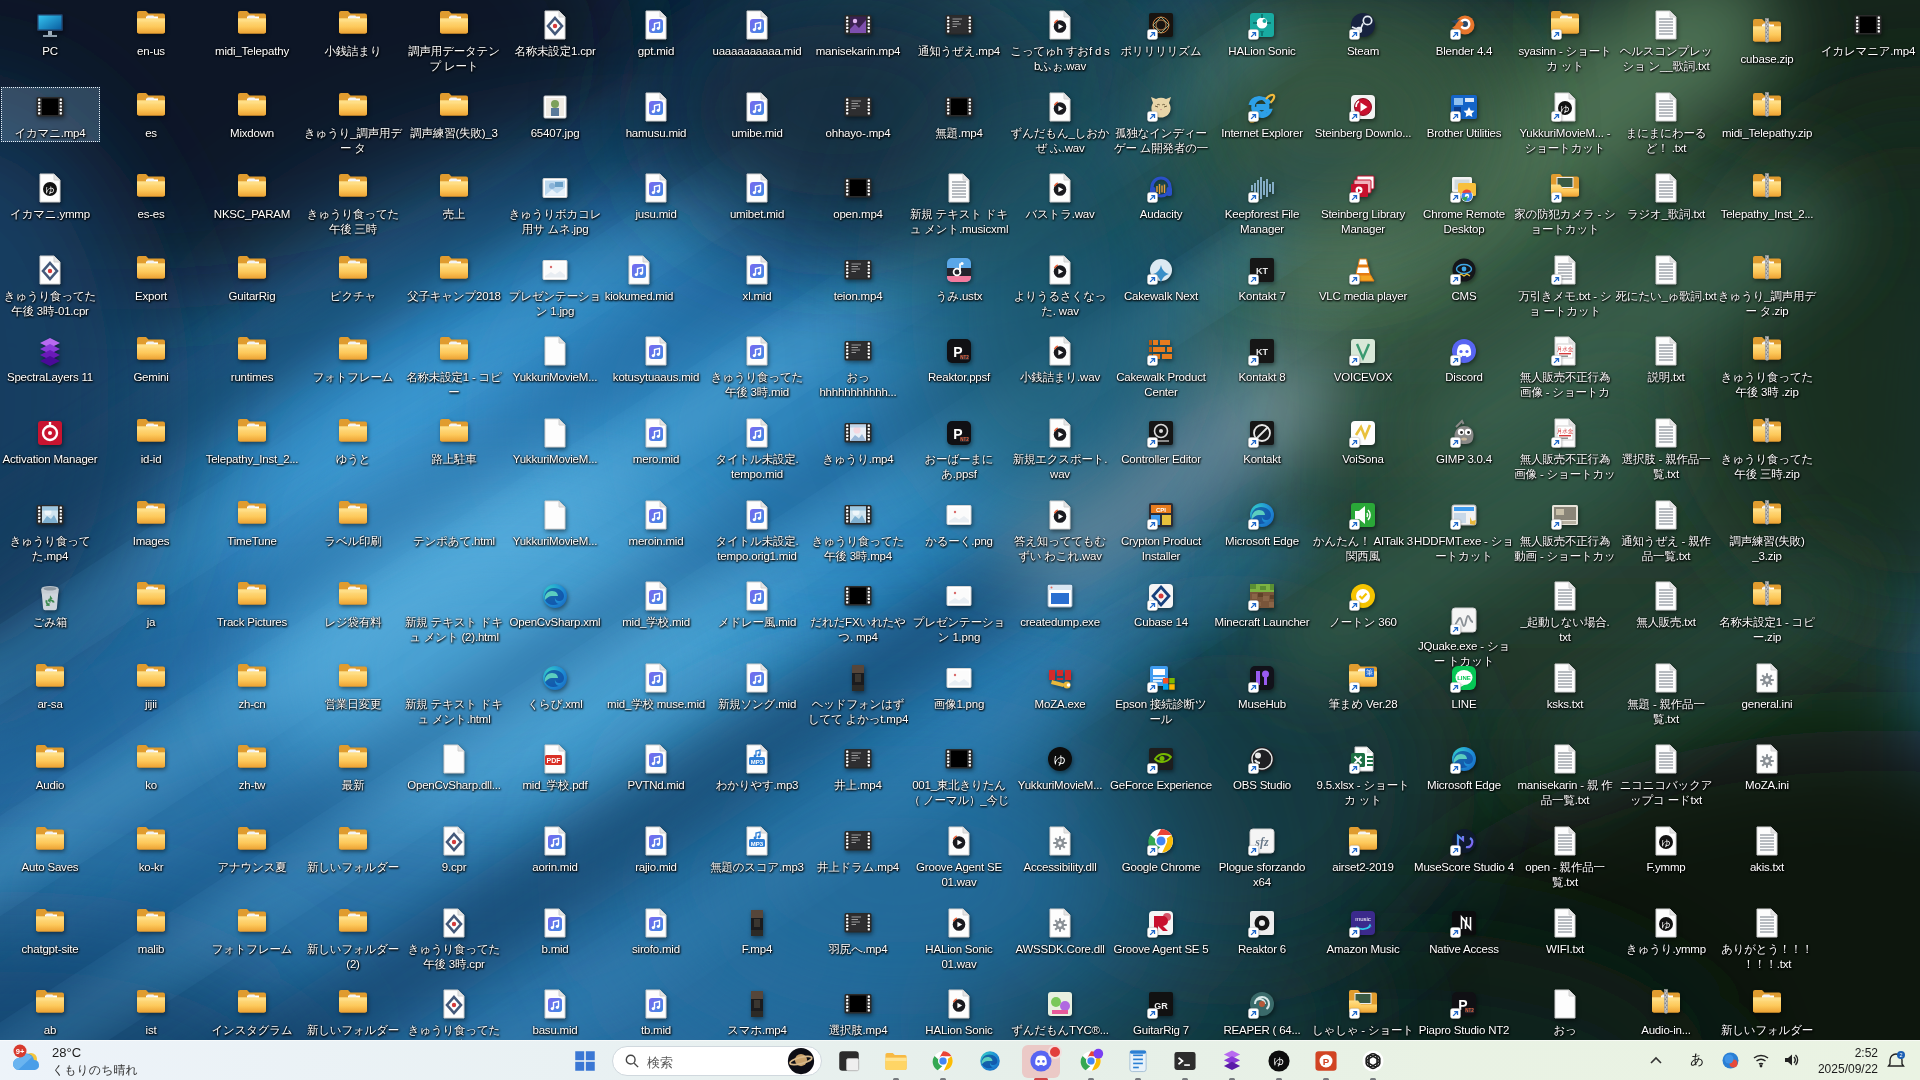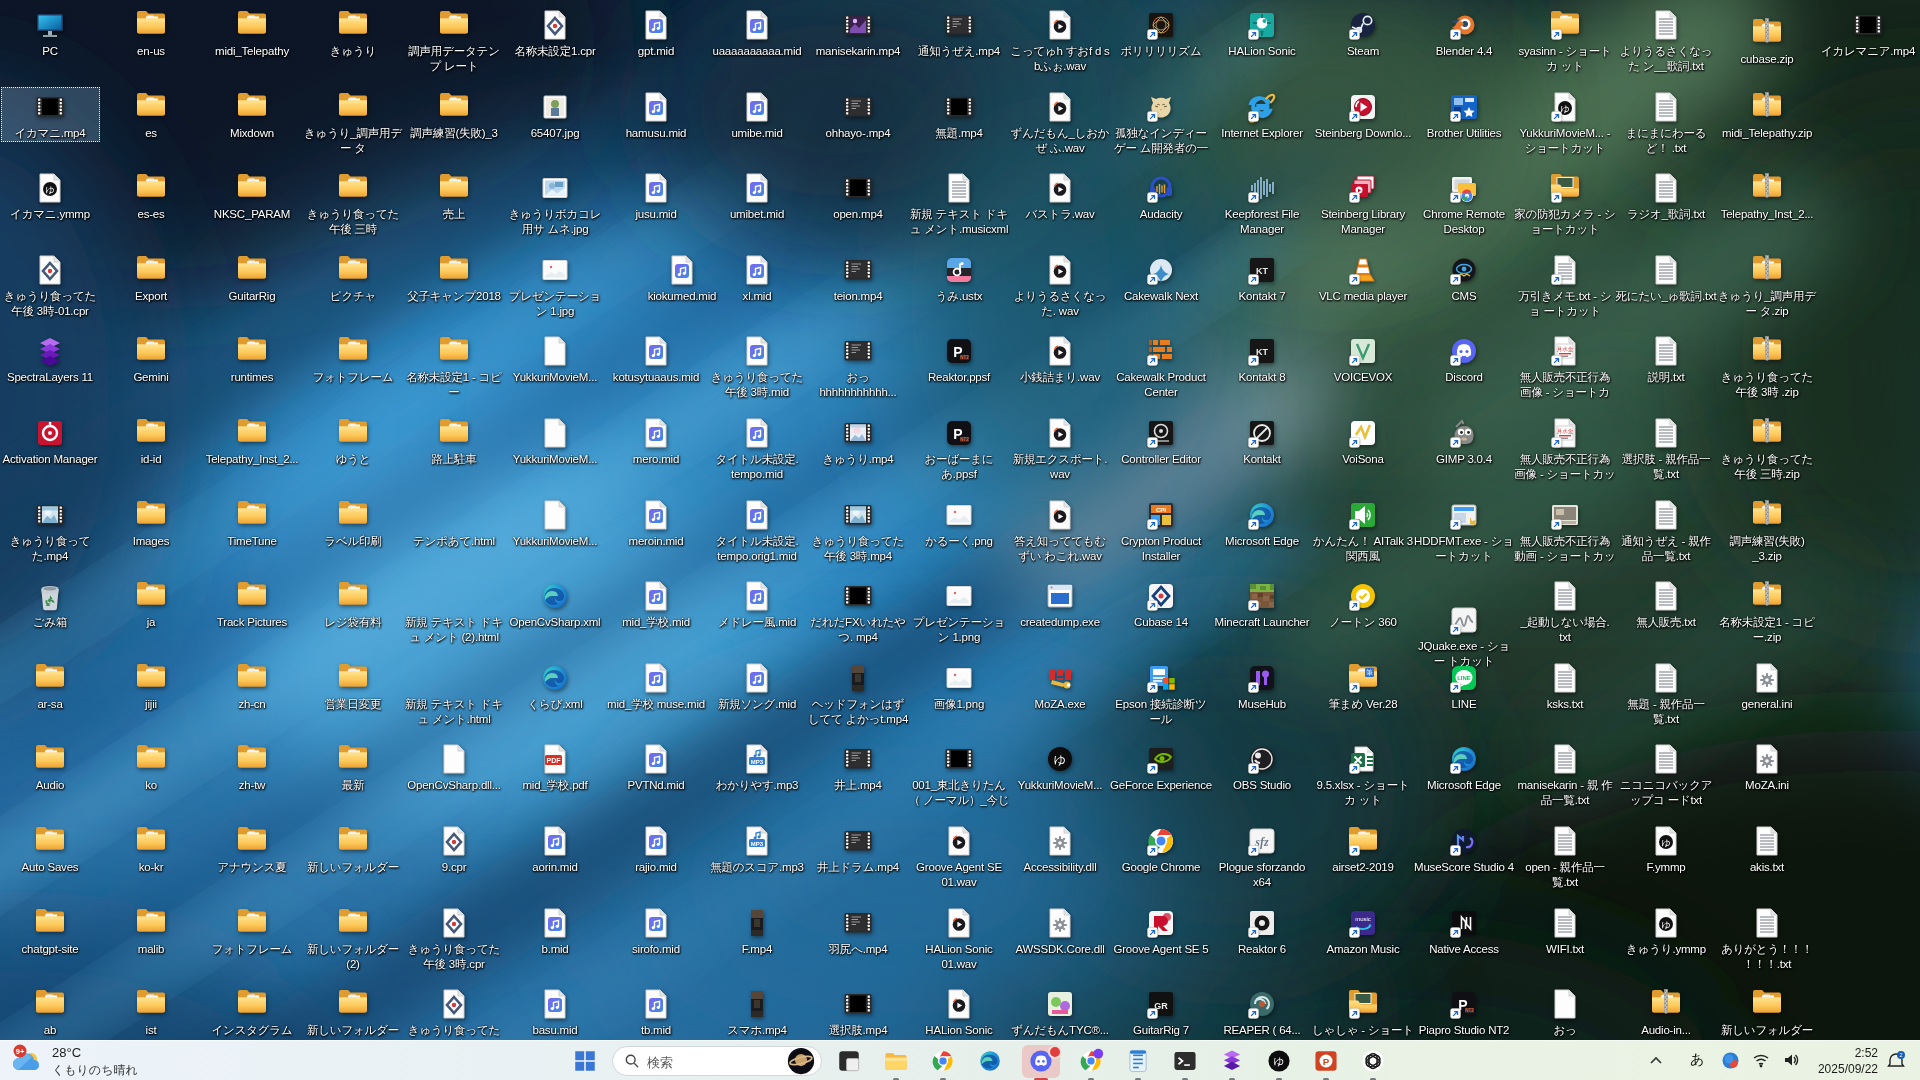--- a/index.html
+++ b/index.html
@@ -804,21 +804,21 @@
         </svg>
       </div>
       <div class="lb">midi_Telepathy</div>
     </div>
 <div class="ic" style="left:302px;top:9px">
       <div class="g">
         <svg>
           <use href="#folder"></use>
         </svg>
       </div>
-      <div class="lb">きゅうり</div>
+      <div class="lb">小銭詰まり</div>
     </div>
 <div class="ic" style="left:403px;top:9px">
       <div class="g">
         <svg>
           <use href="#folder"></use>
         </svg>
       </div>
       <div class="lb">調声用データテンプ レート</div>
     </div>
 <div class="ic" style="left:504px;top:9px">
@@ -938,21 +938,21 @@
         </div>
       </div>
       <div class="lb">syasinn - ショートカ ット</div>
     </div>
 <div class="ic" style="left:1615px;top:9px">
       <div class="g">
         <svg>
           <use href="#tx"></use>
         </svg>
       </div>
-      <div class="lb">よりうるさくなった ン__歌詞.txt</div>
+      <div class="lb">ヘルスコンプレッショ ン__歌詞.txt</div>
     </div>
 <div class="ic" style="left:1716px;top:17px">
       <div class="g">
         <svg>
           <use href="#folderzip"></use>
         </svg>
       </div>
       <div class="lb">cubase.zip</div>
     </div>
 <div class="ic" style="left:1817px;top:9px">
@@ -1352,21 +1352,21 @@
       <div class="lb">父子キャンプ2018</div>
     </div>
 <div class="ic" style="left:504px;top:254px">
       <div class="g">
         <svg>
           <use href="#img"></use>
         </svg>
       </div>
       <div class="lb">プレゼンテーション 1.jpg</div>
     </div>
-<div class="ic" style="left:631px;top:254px">
+<div class="ic" style="left:588px;top:254px">
       <div class="g">
         <svg>
           <use href="#mid"></use>
         </svg>
       </div>
       <div class="lb">kiokumed.mid</div>
     </div>
 <div class="ic" style="left:706px;top:254px">
       <div class="g">
         <svg>

